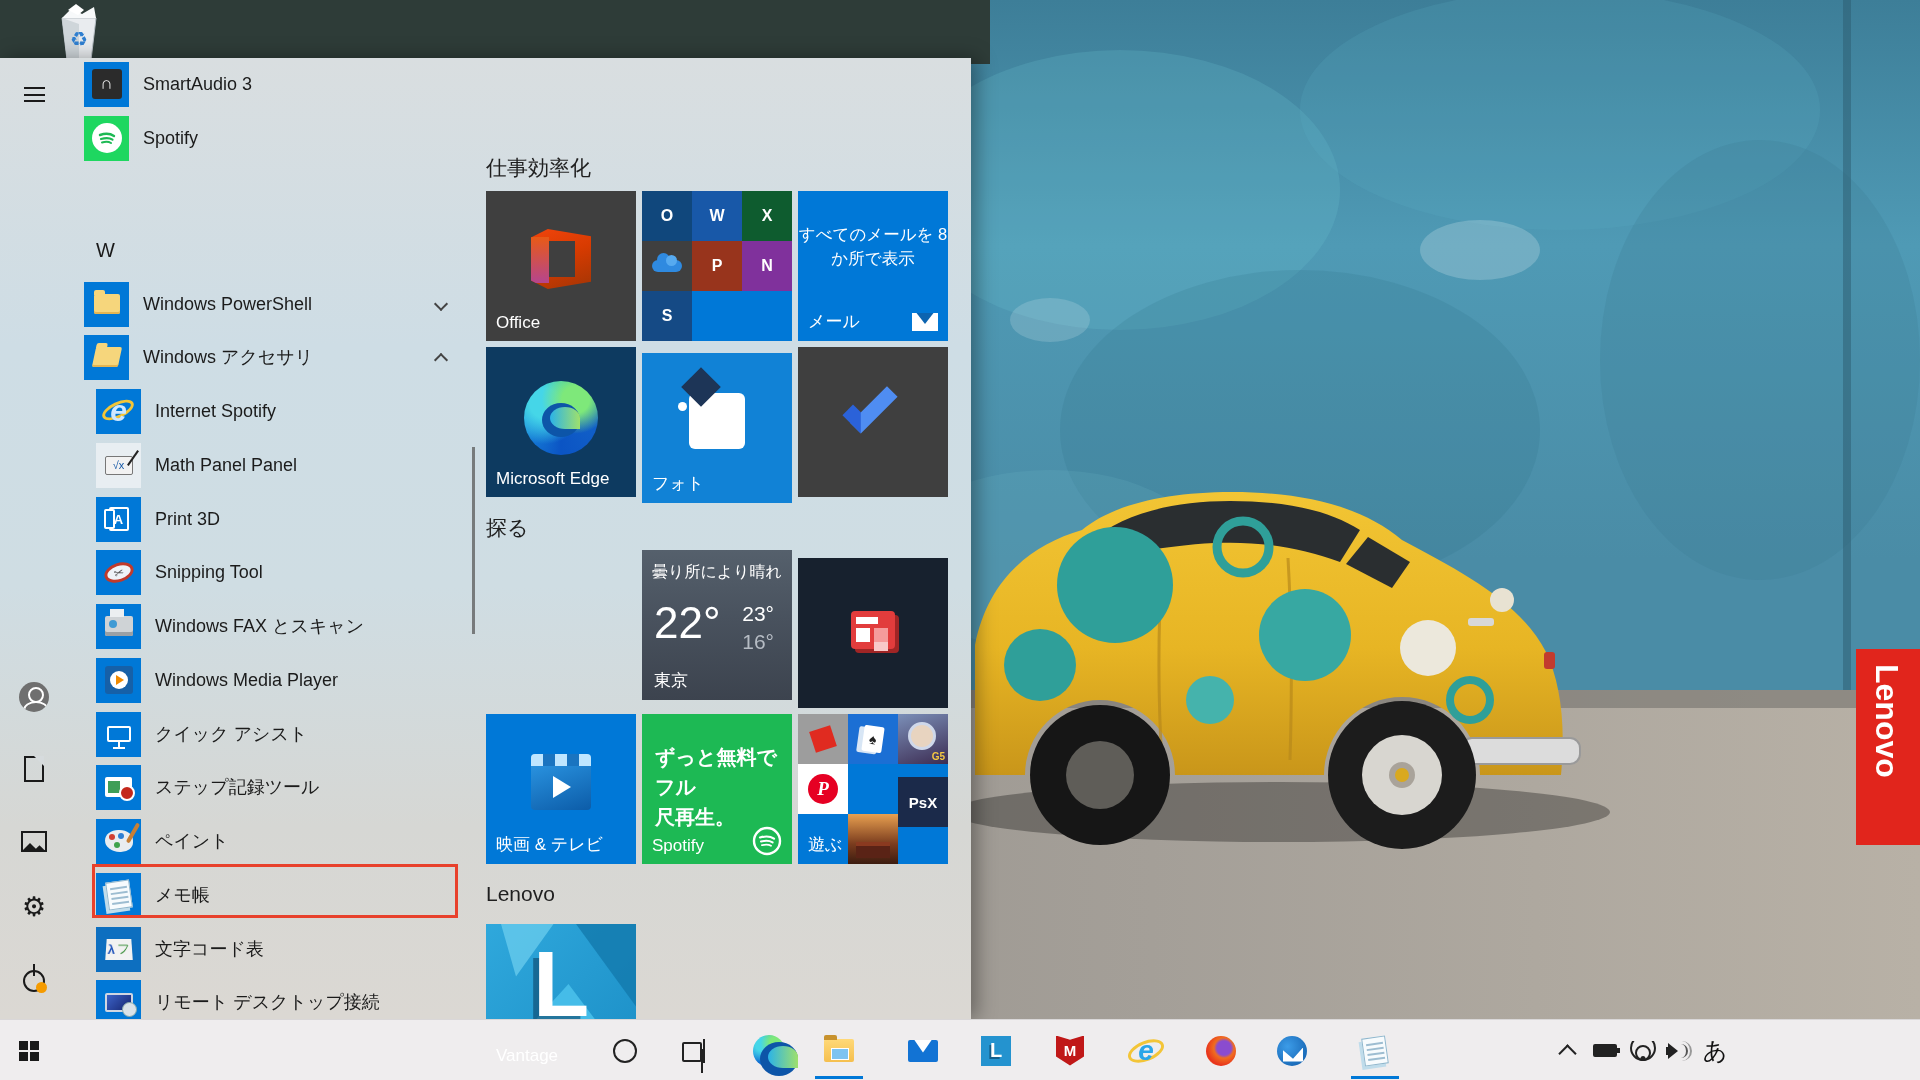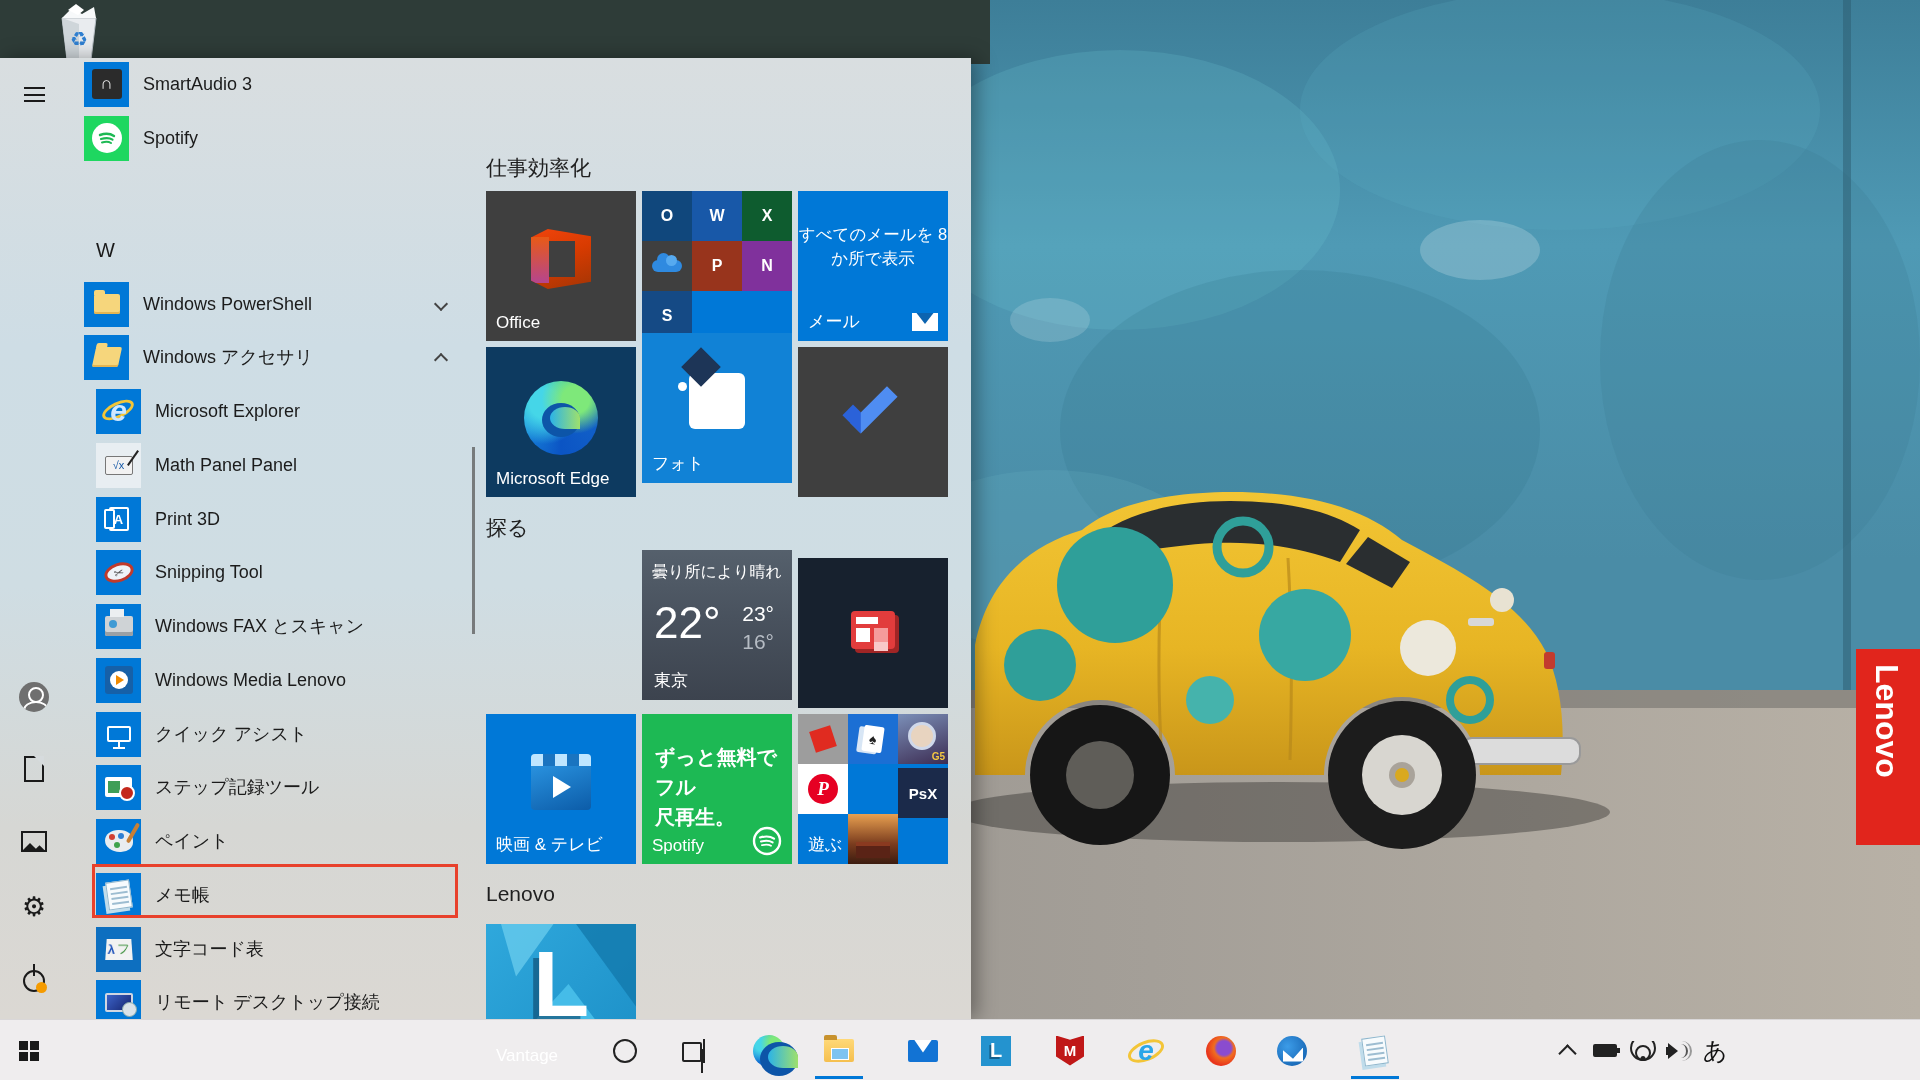--- a/index.html
+++ b/index.html
@@ -331,21 +331,21 @@
           <span class="folder open"></span>
         </span>
       <span class="lbl">Windows アクセサリ</span>
       <span class="chev up"></span>
     </div>
     <div class="row sub" style="top:326px">
       <span class="tile45">
           <span class="ie-ring"></span>
           <span class="ie-e">e</span>
         </span>
-      <span class="lbl">Microsoft Explorer</span>
+      <span class="lbl">Internet Spotify</span>
     </div>
     <div class="row sub" style="top:380px">
       <span class="tile45" style="background:#e8eef2">
           <span class="math-pad">√x</span>
         </span>
       <span class="lbl">Math Panel Panel</span>
     </div>
     <div class="row sub" style="top:434px">
       <span class="tile45">
           <span class="p3d">A</span>
@@ -365,21 +365,21 @@
       <span class="lbl">Windows FAX とスキャン</span>
     </div>
     <div class="row sub" style="top:595px">
       <span class="tile45">
           <span class="wmp">
             <i>
               <b></b>
             </i>
           </span>
         </span>
-      <span class="lbl">Windows Media Lenovo</span>
+      <span class="lbl">Windows Media Player</span>
     </div>
     <div class="row sub" style="top:649px">
       <span class="tile45">
           <span class="qa"></span>
         </span>
       <span class="lbl">クイック アシスト</span>
     </div>
     <div class="row sub" style="top:702px">
       <span class="tile45">
           <span class="steps"></span>
@@ -463,21 +463,21 @@
         <div>か所で表示</div>
       </div>
       <span class="tlabel">メール</span>
       <span class="env"></span>
     </div>
 
     <div class="tile t-edge" style="left:486px;top:289px">
       <span class="edge-logo"></span>
       <span class="tlabel">Microsoft Edge</span>
     </div>
-    <div class="tile t-photos" style="left:642px;top:275px">
+    <div class="tile t-photos" style="left:642px;top:295px">
       <span class="photo-ic"><span class="photo-in"></span></span>
       <span class="tlabel">フォト</span>
     </div>
     <div class="tile t-todo" style="left:798px;top:289px">
       <span class="todo-check"></span>
     </div>
 
     <div class="tile t-weather" style="left:642px;top:492px">
       <span class="cond">曇り所により晴れ</span>
       <span class="big">22°</span>
@@ -513,21 +513,21 @@
       <span class="gmini solitaire" style="left:50px;top:0">
           <i>♠</i>
         </span>
       <span class="gmini g5" style="left:100px;top:0">
           <b>G5</b>
         </span>
       <span class="gmini pint" style="left:0;top:50px">
           <i>P</i>
         </span>
       <span class="gmini war" style="left:50px;top:50px"></span>
-      <span class="gmini psx" style="left:100px;top:54px">
+      <span class="gmini psx" style="left:100px;top:63px">
           <span>PsX</span>
         </span>
       <span class="tlabel">遊ぶ</span>
     </div>
 
     <div class="tile t-vantage" style="left:486px;top:866px">
       <span class="van-tri1"></span>
       <span class="van-tri2"></span>
       <span class="van-tri3"></span>
       <span class="van-L">L</span>

